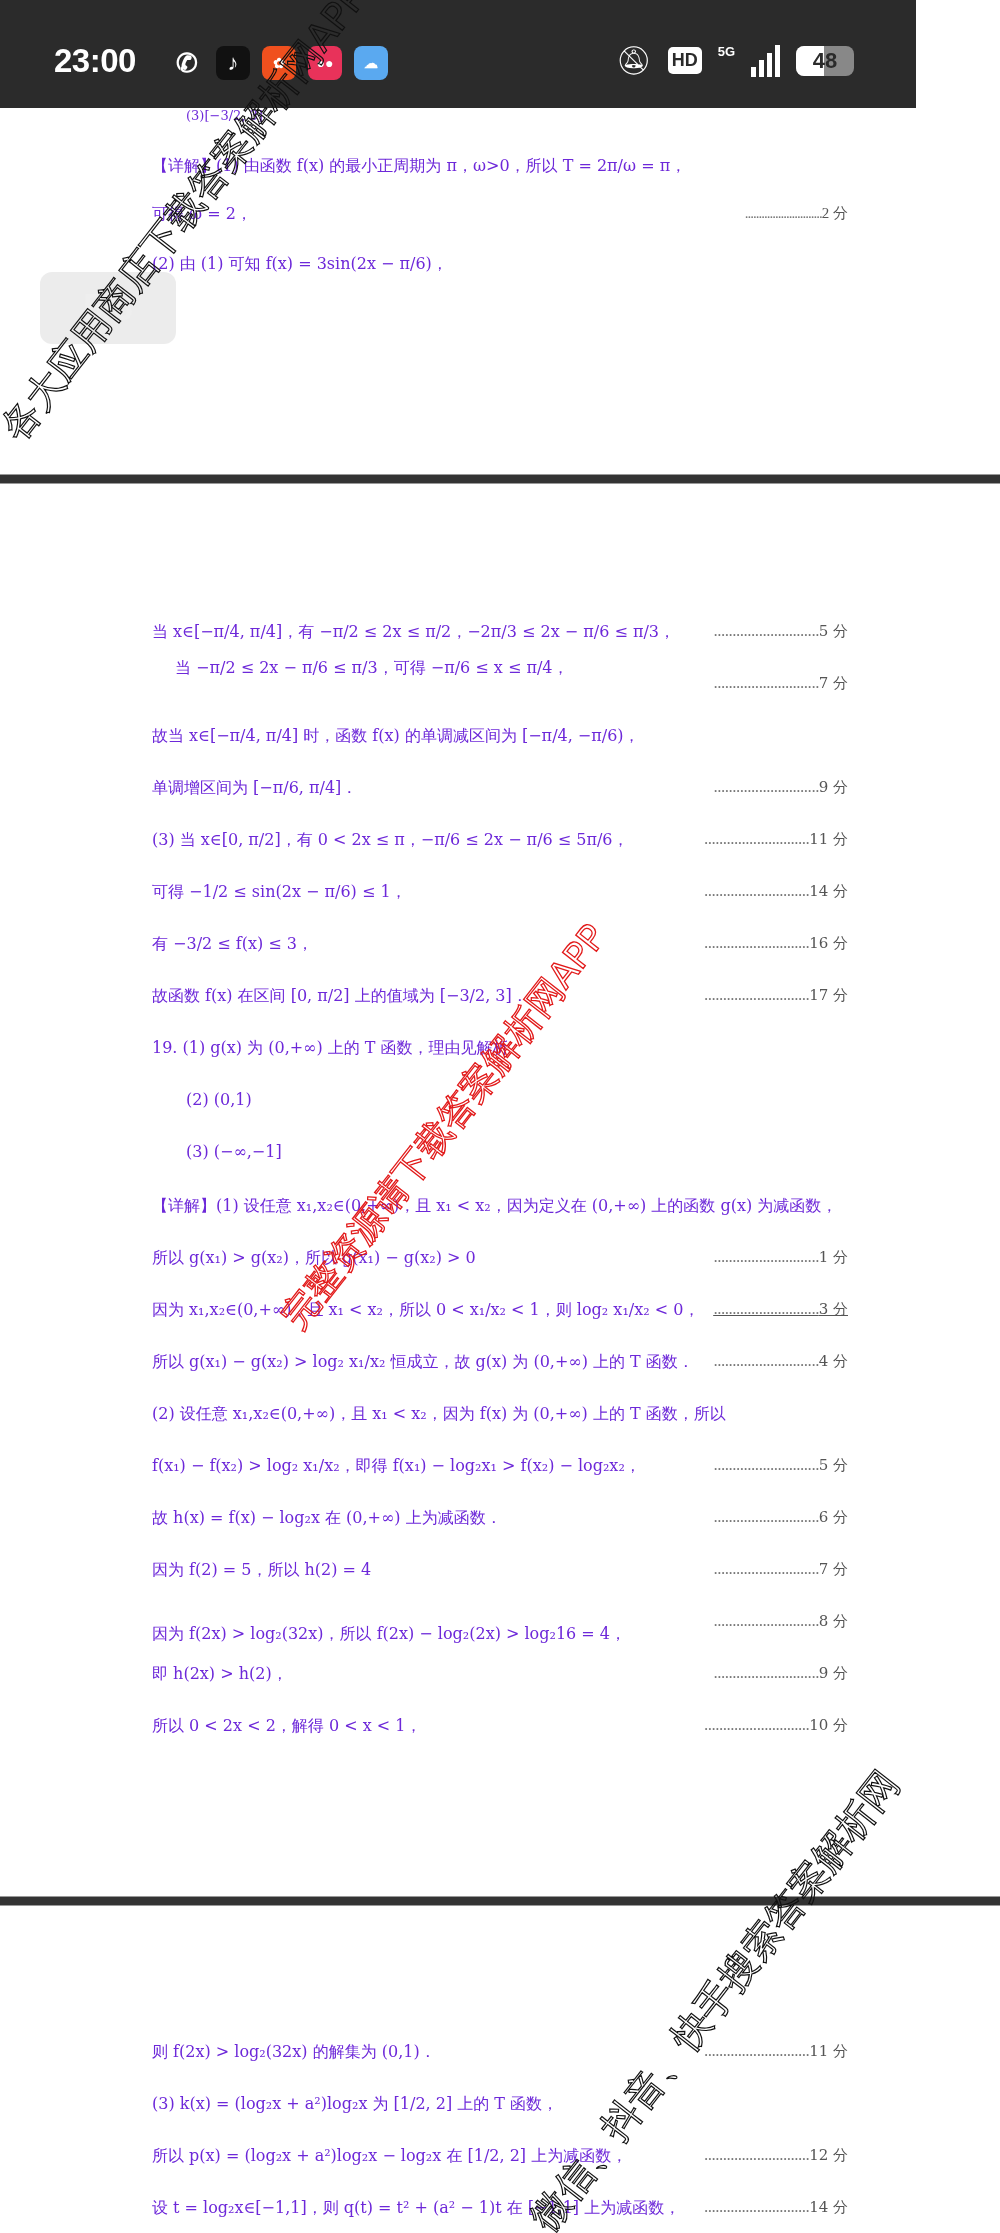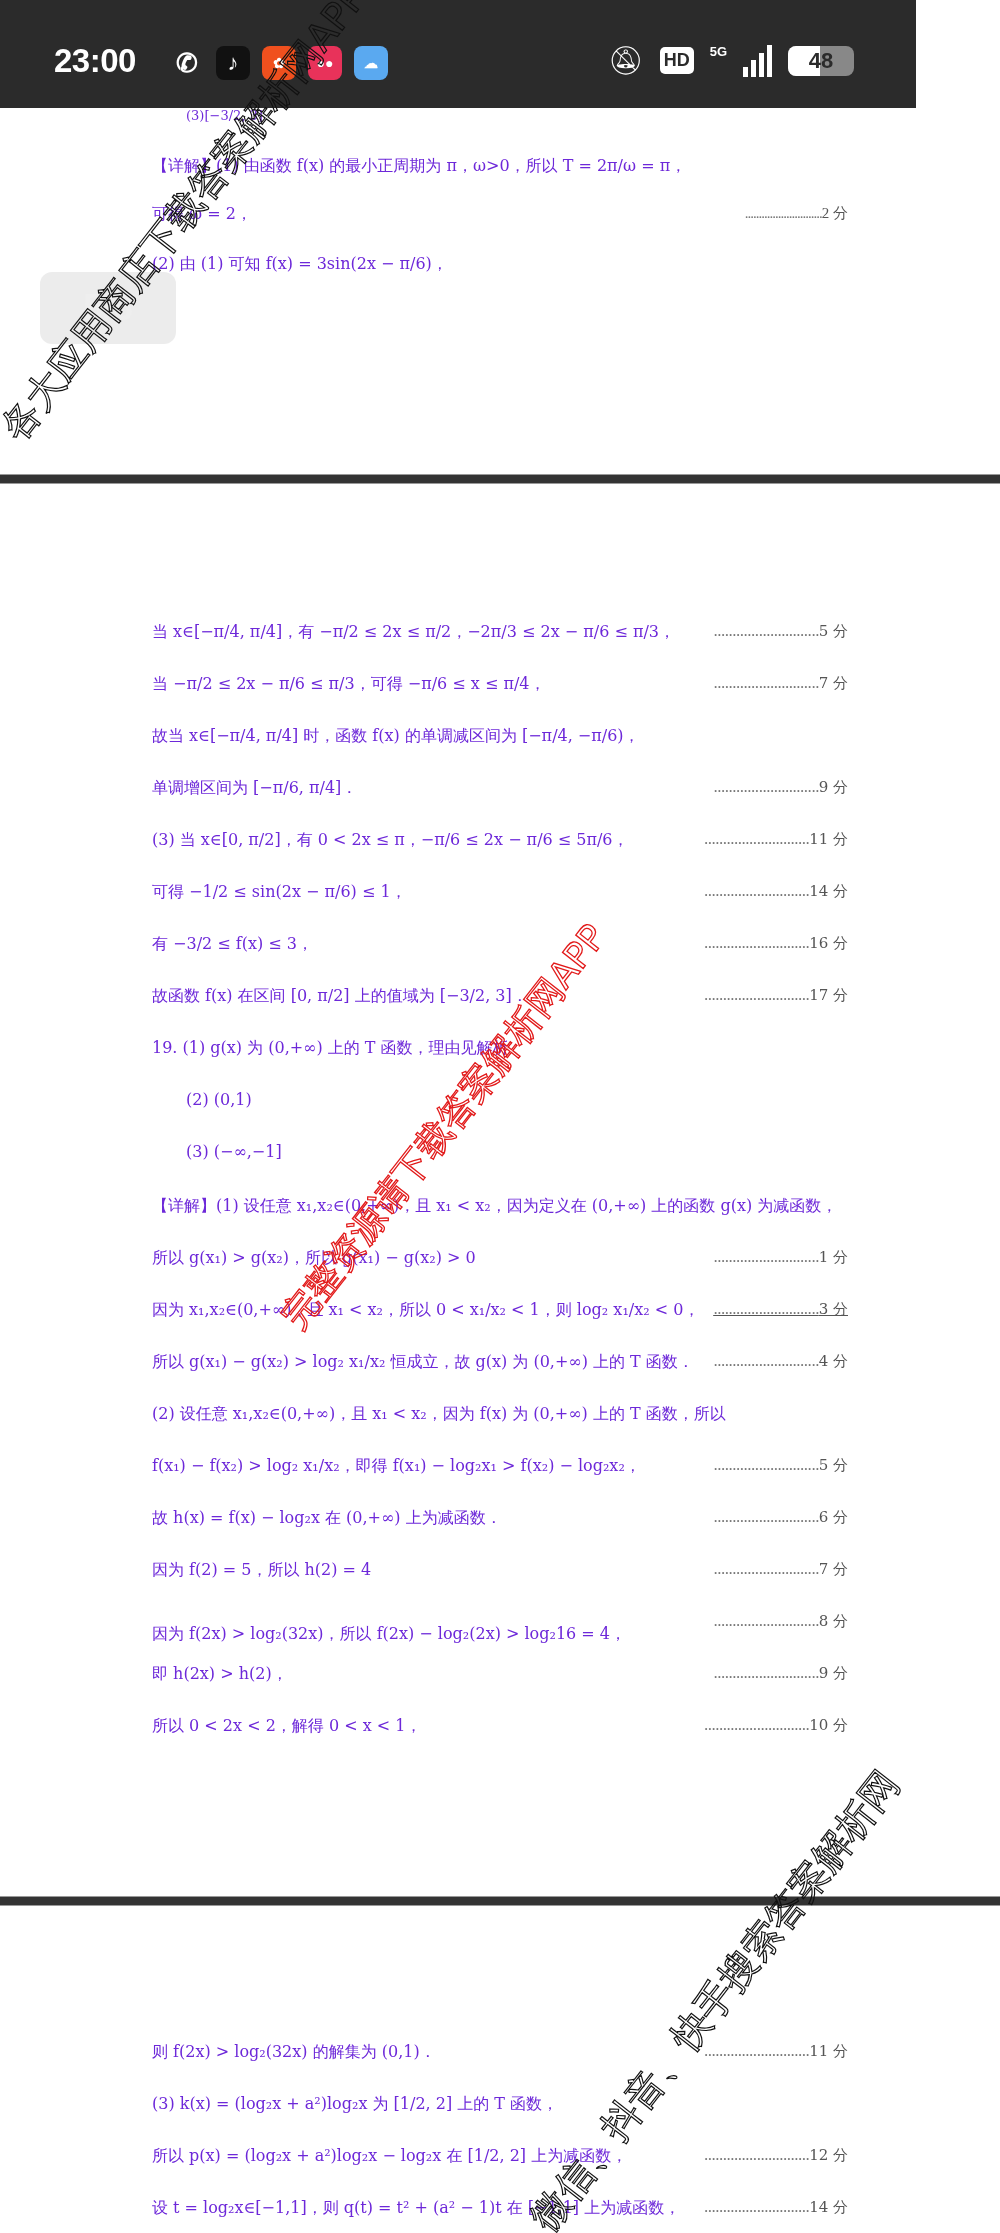--- a/index.html
+++ b/index.html
@@ -5,21 +5,21 @@
   html,body{margin:0;padding:0;}
   body{width:1000px;height:2233px;position:relative;overflow:hidden;background:#fff;font-family:"DejaVu Serif","Liberation Serif",serif;color:#555;}
   .statusbar{position:absolute;left:0;top:0;width:916px;height:108px;background:#2b2b2b;color:#fff;font-family:"Liberation Sans",sans-serif;}
   .statusbar .time{position:absolute;left:54px;top:42px;font-size:33px;font-weight:600;letter-spacing:-0.5px;}
   .sb-icons{position:absolute;left:170px;top:46px;display:flex;gap:12px;align-items:center;}
   .appicon{width:34px;height:34px;border-radius:8px;display:flex;align-items:center;justify-content:center;font-size:14px;color:#fff;font-weight:bold;}
   .sb-right{position:absolute;right:62px;top:44px;display:flex;gap:16px;align-items:center;}
   .hd{background:#fff;color:#2b2b2b;font-weight:900;font-size:18px;border-radius:5px;padding:3px 4px;}
   .sig{display:flex;align-items:flex-end;gap:3px;height:32px;}
   .sig span{display:block;width:5px;background:#fff;}
-  .batt{width:58px;height:30px;border-radius:8px;background:#888;position:relative;overflow:hidden;padding-left:8px;}
+  .batt{width:58px;height:30px;border-radius:8px;background:#888;position:relative;overflow:hidden;}
   .batt .fill{position:absolute;left:0;top:0;bottom:0;width:48%;background:#fff;}
   .batt .lv{position:absolute;left:0;right:0;top:2px;text-align:center;color:#2b2b2b;font-size:22px;font-weight:900;}
   .page{position:absolute;left:0;width:1000px;background:#fff;}
   .divider{position:absolute;left:0;width:1000px;height:8px;background:#333;border-top:1px solid #999;border-bottom:1px solid #999;}
   .line{position:absolute;left:152px;font-size:16px;white-space:nowrap;color:#6d28d9;}
   .score{position:absolute;right:152px;font-size:15px;white-space:nowrap;color:#555;}
   .score .dots{letter-spacing:-1px;color:#777;}
   .footer{position:absolute;left:152px;font-size:13px;color:#777;white-space:nowrap;}
   .pagebadge{position:absolute;left:40px;top:272px;width:136px;height:72px;border-radius:12px;background:rgba(200,200,200,0.35);color:#eee;font-family:"Liberation Sans",sans-serif;font-size:36px;font-weight:bold;display:flex;align-items:center;justify-content:center;}
   .wm{position:absolute;font-family:"DejaVu Sans",sans-serif;white-space:nowrap;transform-origin:left bottom;pointer-events:none;}
@@ -64,21 +64,21 @@
 </div>
 
 <div class="pagebadge">5/6</div>
 
 <div class="divider" style="top:474px;"></div>
 
 <div class="page" style="top:484px;height:1412px;">
   <div class="line" style="top:138px;">当 x∈[−π/4, π/4]，有 −π/2 ≤ 2x ≤ π/2，−2π/3 ≤ 2x − π/6 ≤ π/3，</div>
   <div class="score" style="top:138px;"><span class="dots">............................</span><span>5 分</span></div>
 
-  <div class="line" style="top:190px;">当 −π/2 ≤ 2x − π/6 ≤ π/3，可得 −π/6 ≤ x ≤ π/4，</div>
+  <div class="line" style="top:174px;margin-left:23px;">当 −π/2 ≤ 2x − π/6 ≤ π/3，可得 −π/6 ≤ x ≤ π/4，</div>
   <div class="score" style="top:190px;"><span class="dots">............................</span><span>7 分</span></div>
 
   <div class="line" style="top:242px;">故当 x∈[−π/4, π/4] 时，函数 f(x) 的单调减区间为 [−π/4, −π/6)，</div>
 
   <div class="line" style="top:294px;">单调增区间为 [−π/6, π/4]．</div>
   <div class="score" style="top:294px;"><span class="dots">............................</span><span>9 分</span></div>
 
   <div class="line" style="top:346px;">(3) 当 x∈[0, π/2]，有 0 &lt; 2x ≤ π，−π/6 ≤ 2x − π/6 ≤ 5π/6，</div>
   <div class="score" style="top:346px;"><span class="dots">............................</span><span>11 分</span></div>
 

